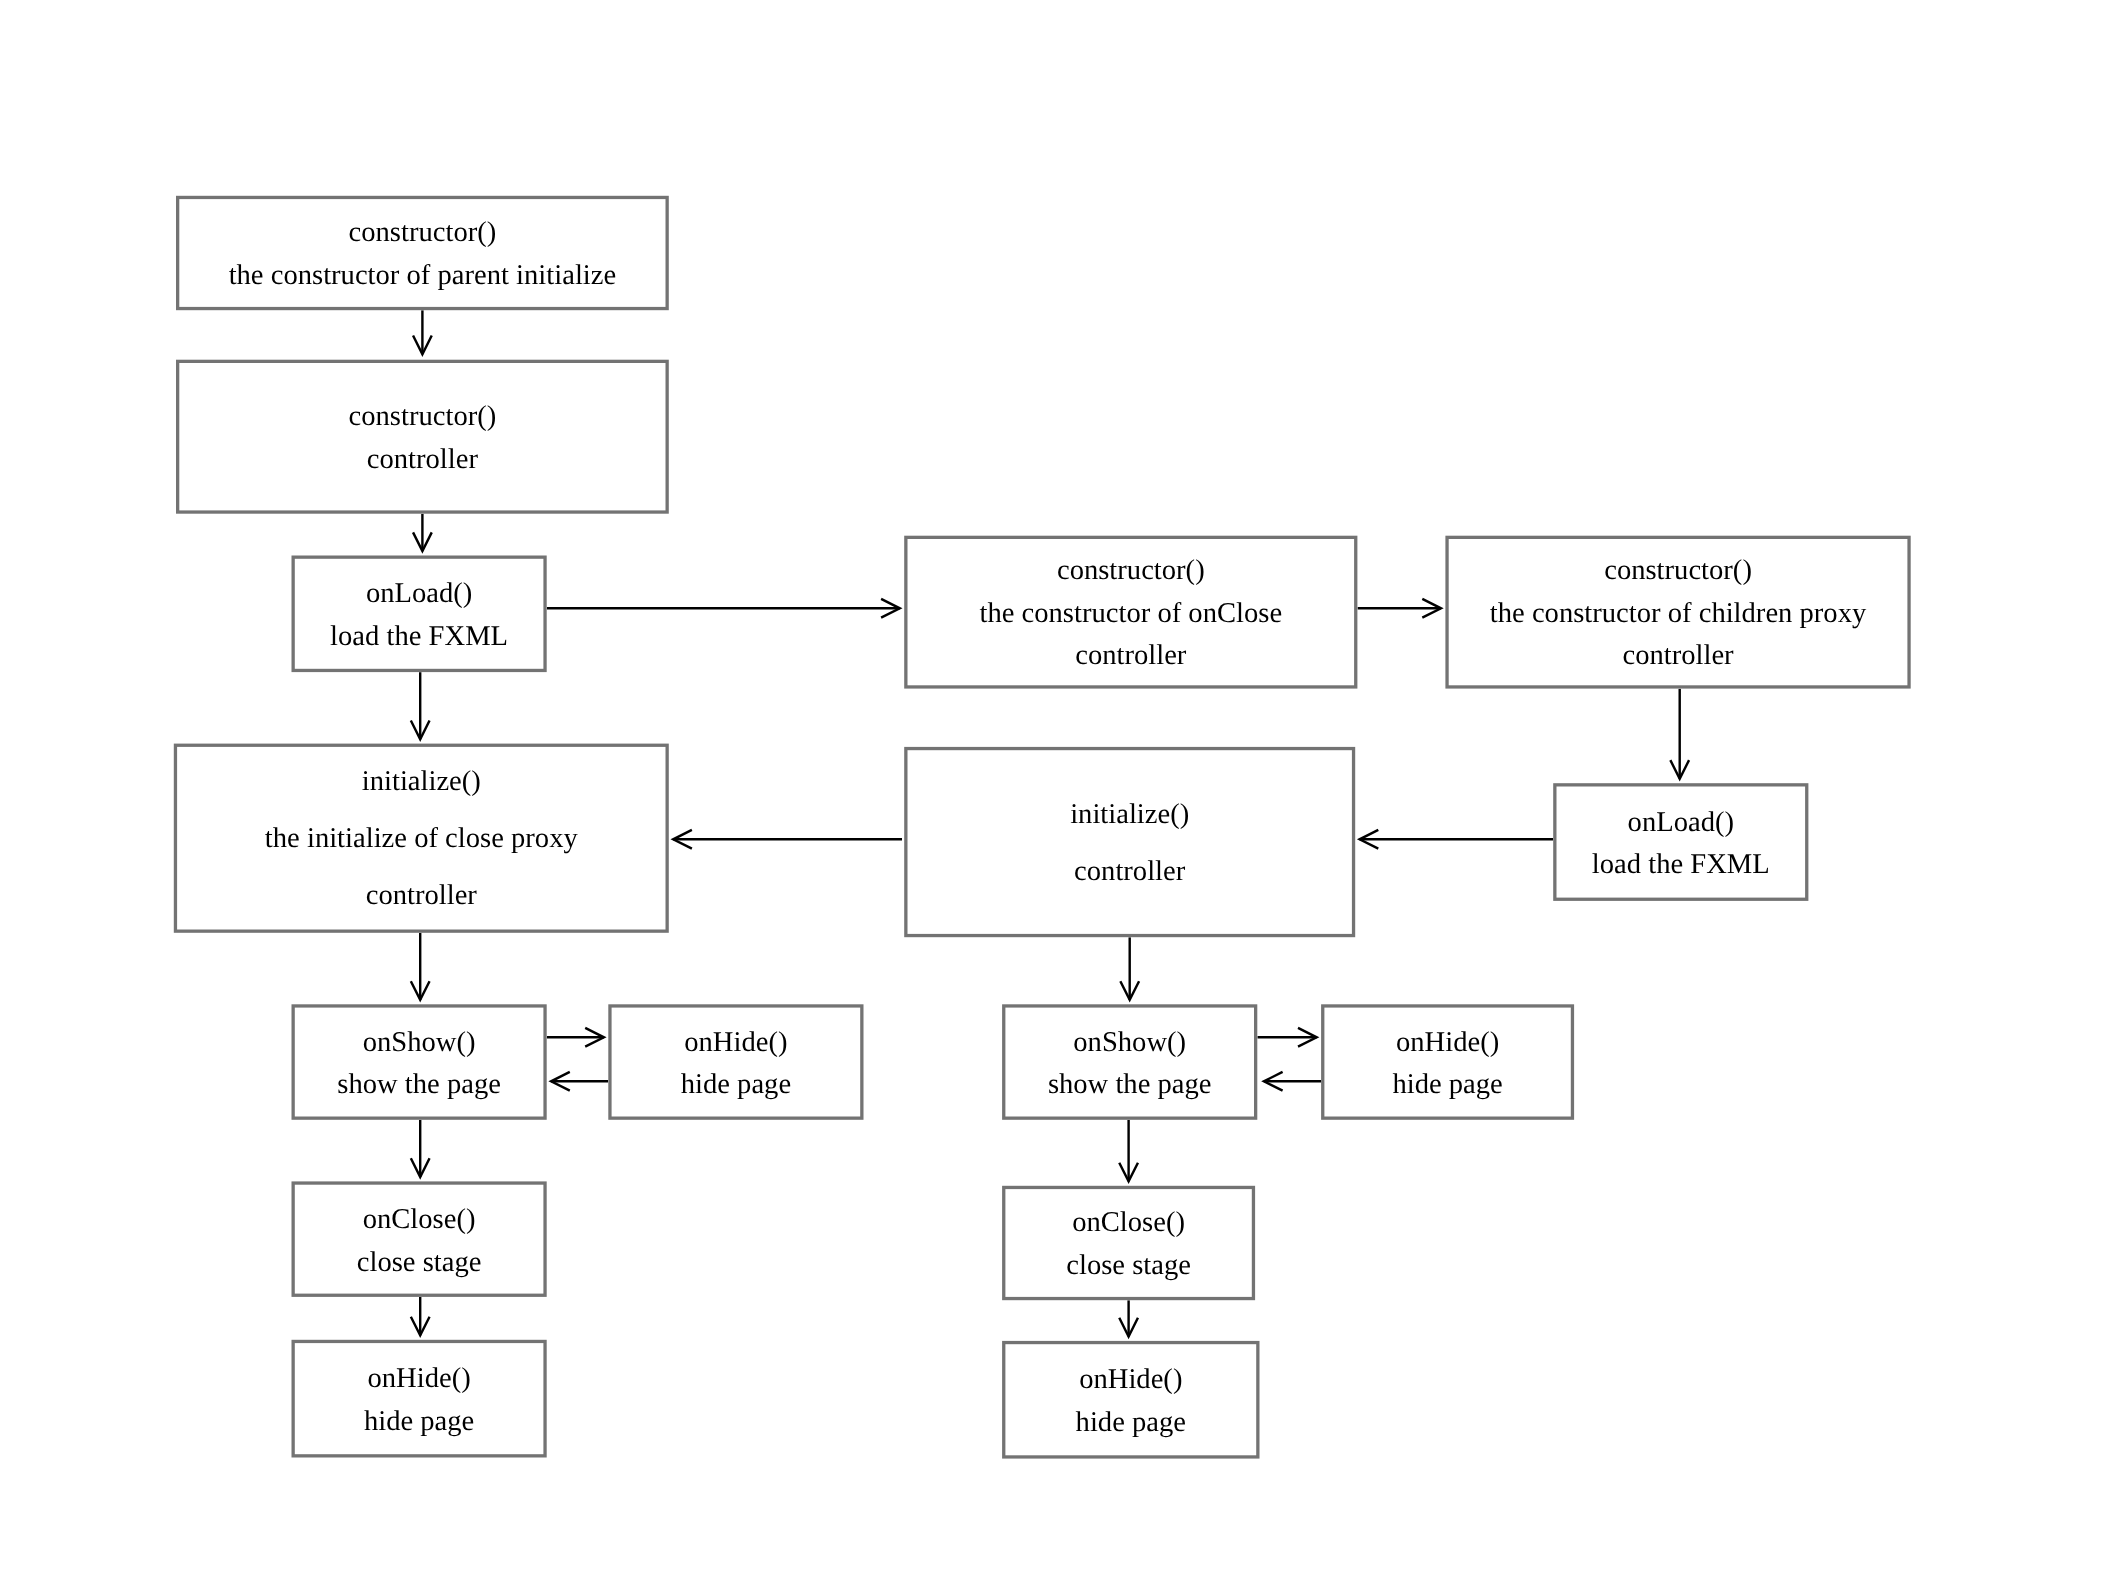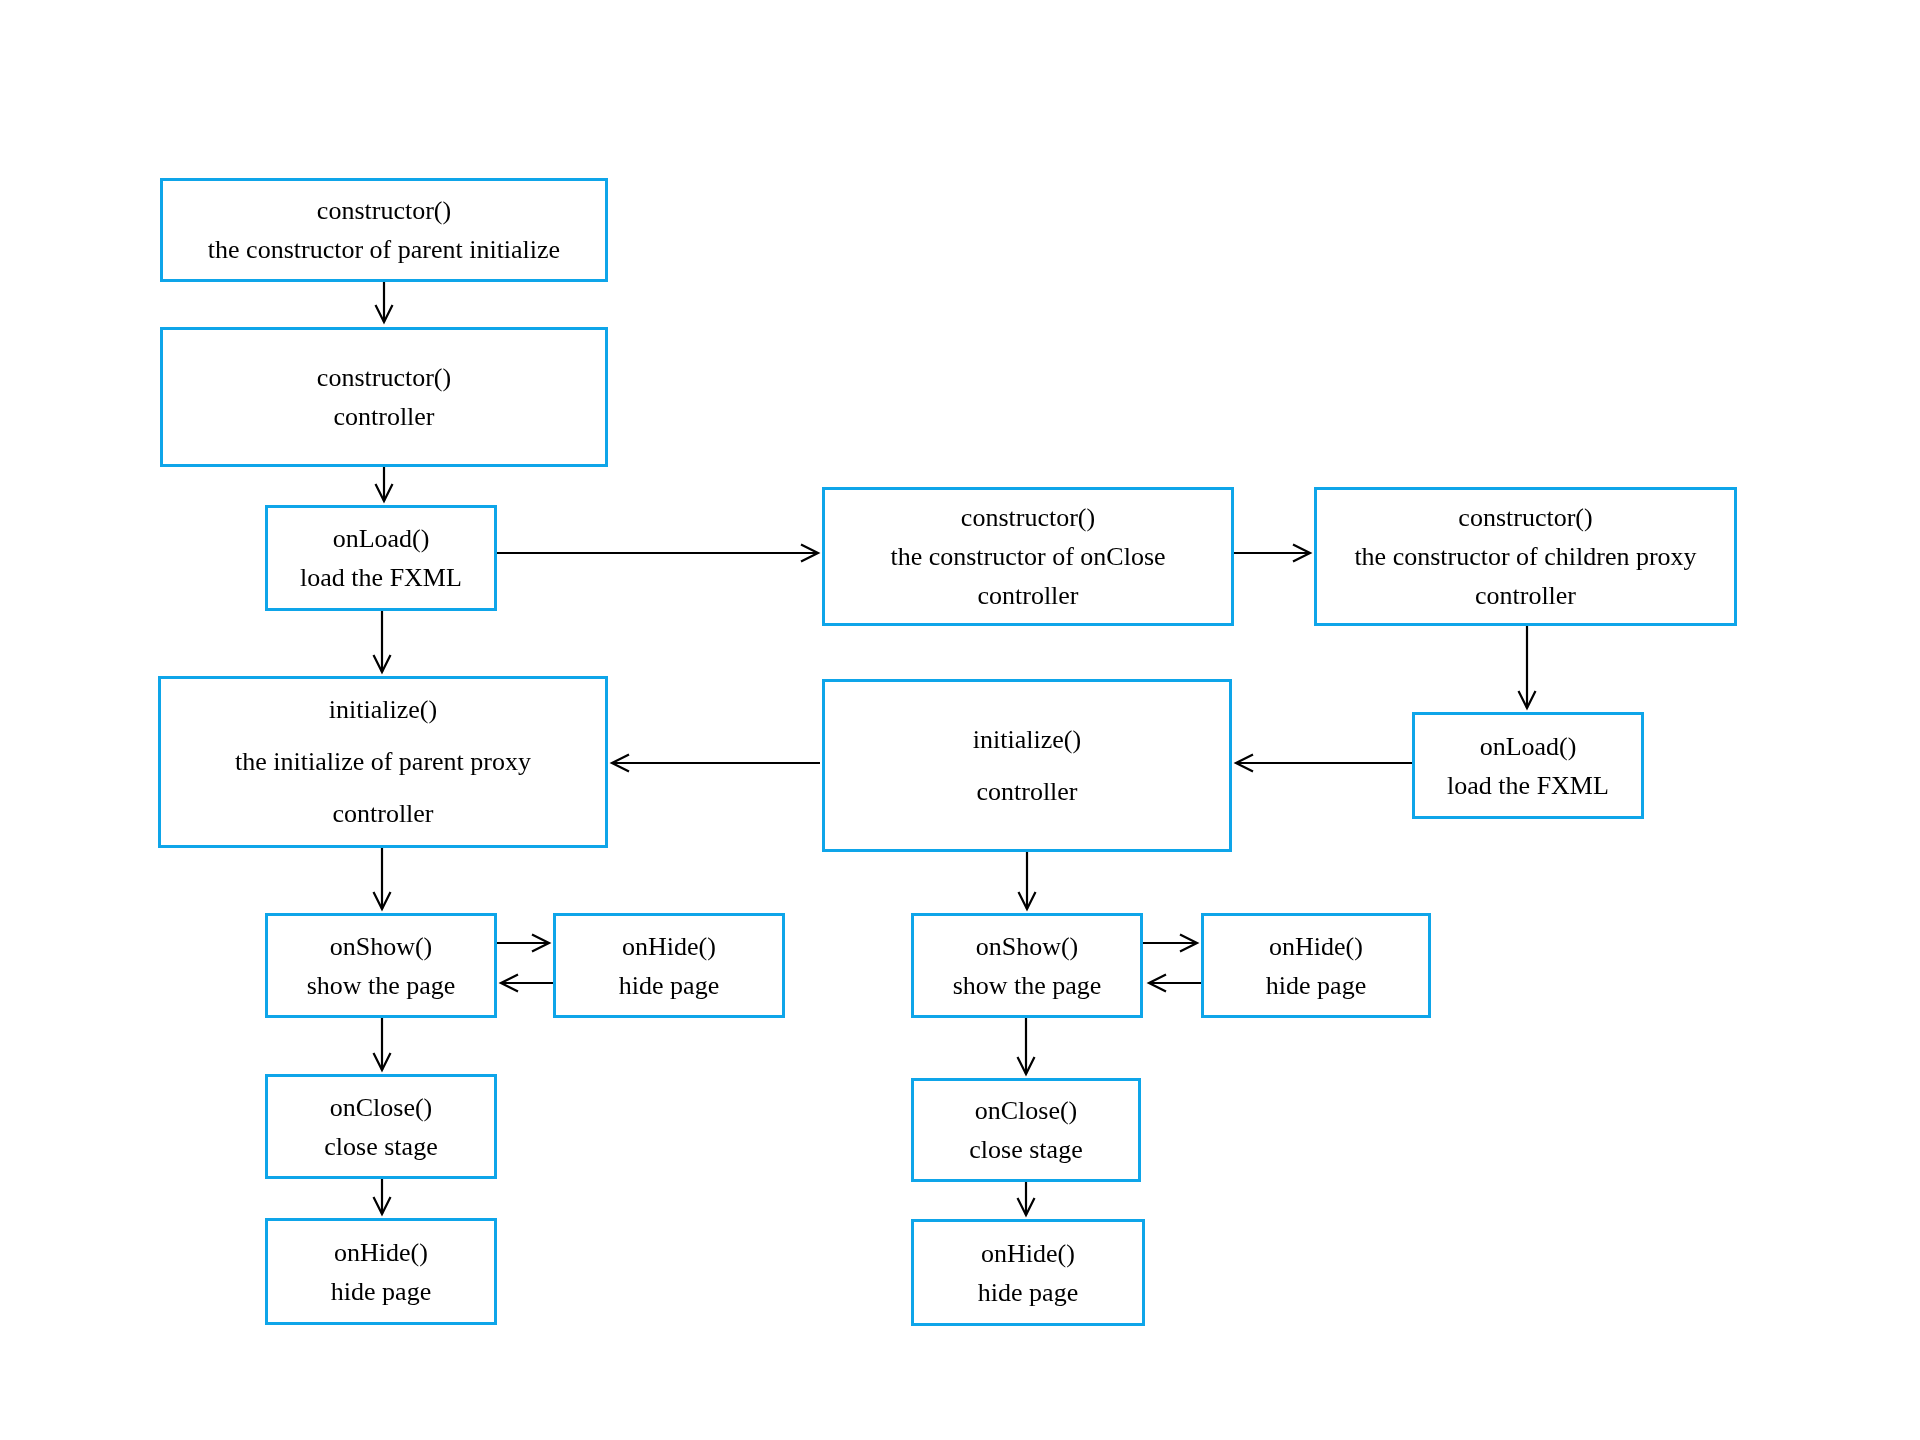--- a/index.html
+++ b/index.html
@@ -19,21 +19,21 @@
   #arrow-layer {
     position: absolute;
     left: 0;
     top: 0;
     width: 1920px;
     height: 1440px;
   }
   .node {
     position: absolute;
     box-sizing: border-box;
-    border: 3px solid #0ea5e9;
+    border: 3px solid #737373;
     background: #ffffff;
     display: flex;
     flex-direction: column;
     justify-content: center;
     align-items: center;
     text-align: center;
     font-size: 26px;
   }
   .node span {
     display: block;
@@ -85,21 +85,21 @@
     <span>controller</span>
   </div>
 
   <div class="node lh-normal" style="left:265px; top:505px; width:232px; height:106px;">
     <span>onLoad()</span>
     <span>load the FXML</span>
   </div>
 
   <div class="node lh-wide" style="left:158px; top:676px; width:450px; height:172px;">
     <span>initialize()</span>
-    <span>the initialize of parent proxy</span>
+    <span>the initialize of close proxy</span>
     <span>controller</span>
   </div>
 
   <div class="node lh-normal" style="left:265px; top:913px; width:232px; height:105px;">
     <span>onShow()</span>
     <span>show the page</span>
   </div>
 
   <div class="node lh-normal" style="left:553px; top:913px; width:232px; height:105px;">
     <span>onHide()</span>

